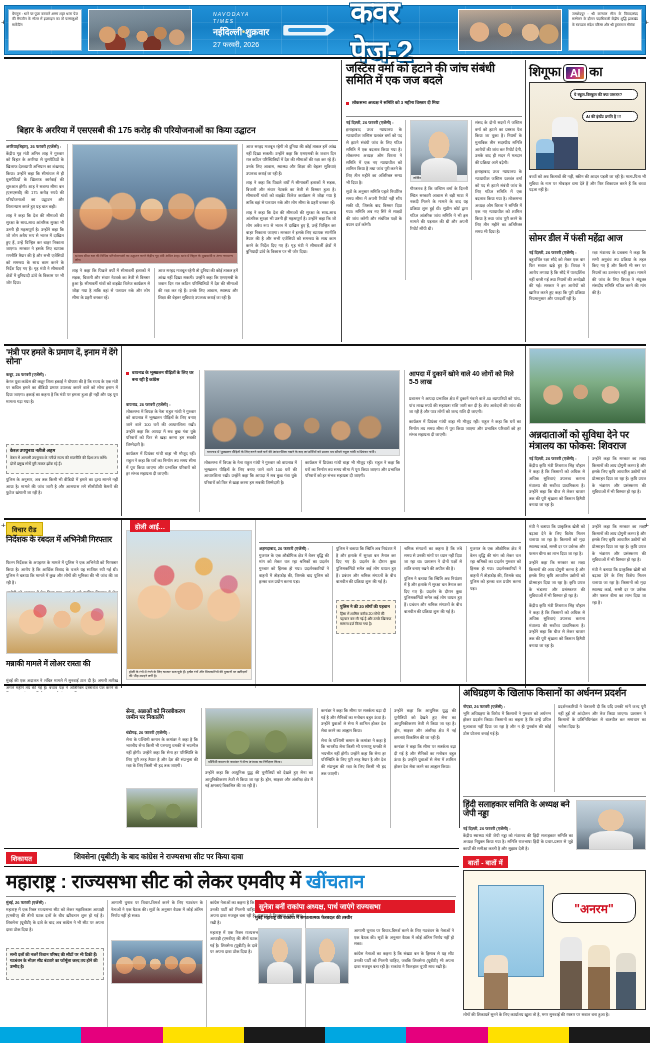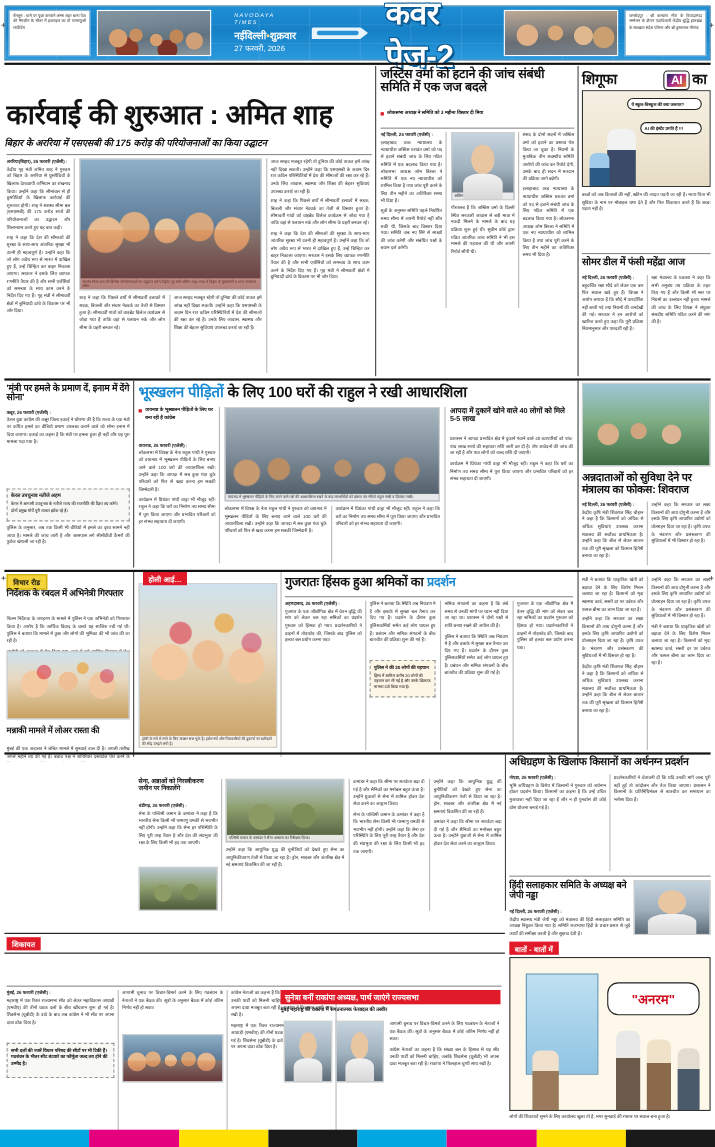--- a/index.html
+++ b/index.html
@@ -188,21 +188,21 @@
   }
   .quotebox .q { font-size:4.6px; font-weight:700; line-height:1.4; color:#111; }
 
   .cartoon-box { position:absolute; border:1px solid #333; background:#fdfdf6; overflow:hidden; }
   .cartoon-title {
     position:absolute; font-weight:900; font-size:13px; color:#111; letter-spacing:-0.4px;
   }
   .ai-chip {
     display:inline-block; background:linear-gradient(135deg,#1b2a6b,#b02a8a,#e08020);
     color:#fff; font-weight:900; font-size:11px; padding:0 4px; border:2px solid #fff;
-    outline:1px solid #222; border-radius:3px; vertical-align:middle;margin-left:40px;
+    outline:1px solid #222; border-radius:3px; vertical-align:middle;
   }
   .bubble {
     position:absolute; background:#fff; border:1px solid #222; border-radius:8px;
     font-size:4px; line-height:1.35; padding:2px 3px; color:#111; font-weight:700;
   }
 
   .bottom-cmyk { position:absolute; left:0; bottom:0; width:650px; height:16px; display:flex; }
   .bottom-cmyk span { flex:1; }
 
   .crop-mark { position:absolute; color:#333; font-size:8px; }
@@ -238,22 +238,21 @@
       <div class="mh-title">कवर पेज-2</div>
     </div>
     <div class="mh-photo group"></div>
     <div class="mh-sidebox">
       <p>जमशेदपुर : श्री कल्याण मीरा के विवादास्पद सम्मेलन के दौरान पदाधिकारी केंद्रीय शुद्धि झारखंड के स्वच्छता संदेश परिसर और श्री हुस्तलाल मीरांक</p>
     </div>
   </div>
 
   <div class="rule" style="position:absolute;left:4px;top:57px;width:642px;height:2px;"></div>
 
-  <div class="hl" style="position:absolute;left:6px;top:92px;width:330px;font-size:25px;">कार्रवाई की शुरुआत : अमित शाह</div>
-  <div class="sub" style="position:absolute;left:4px;top:126px;width:332px;font-size:8.4px;font-style:italic;">बिहार के अररिया में एसएसबी की 175 करोड़ की परियोजनाओं का किया उद्घाटन</div>
+  <div class="sub" style="position:absolute;left:17px;top:126px;width:332px;font-size:8.4px;">बिहार के अररिया में एसएसबी की 175 करोड़ की परियोजनाओं का किया उद्घाटन</div>
   <div class="hline" style="left:6px;top:140px;width:332px;"></div>
 
   <div class="body-col" style="left:6px;top:144px;width:58px;height:195px;">
     <p class="lead"><span class="dateline">अररिया(बिहार), 26 फरवरी (एजेंसी) :</span></p>
     <p>केंद्रीय गृह मंत्री अमित शाह ने गुरुवार को बिहार के अररिया से घुसपैठियों के खिलाफ देशव्यापी अभियान का शंखनाद किया। उन्होंने कहा कि सीमांचल से ही घुसपैठियों के खिलाफ कार्रवाई की शुरुआत होगी। शाह ने सशस्त्र सीमा बल (एसएसबी) की 175 करोड़ रुपये की परियोजनाओं का उद्घाटन और शिलान्यास करते हुए यह बात कही।</p>
     <p style="margin-top:3px">शाह ने कहा कि देश की सीमाओं की सुरक्षा के साथ-साथ आंतरिक सुरक्षा भी उतनी ही महत्वपूर्ण है। उन्होंने कहा कि जो लोग अवैध रूप से भारत में दाखिल हुए हैं, उन्हें चिन्हित कर बाहर निकाला जाएगा। सरकार ने इसके लिए व्यापक रणनीति तैयार की है और सभी एजेंसियों को समन्वय के साथ काम करने के निर्देश दिए गए हैं। गृह मंत्री ने सीमावर्ती क्षेत्रों में बुनियादी ढांचे के विकास पर भी जोर दिया।</p>
   </div>
   <div class="vline" style="left:67px;top:144px;height:195px;"></div>
 
   <div class="photo ph-polit" style="left:72px;top:144px;width:166px;height:120px;">
@@ -339,23 +338,20 @@
   <div class="quotebox" style="left:6px;top:444px;width:112px;height:30px;">
     <div class="q">केरल उपचुनाव नतीजे अहम</div>
     <div style="font-size:3.7px;line-height:1.5;margin-top:2px;">केरल में आगामी उपचुनाव के नतीजे राज्य की राजनीति की दिशा तय करेंगे। दोनों प्रमुख मोर्चे पूरी ताकत झोंक रहे हैं।</div>
   </div>
   <div class="body-col" style="left:6px;top:477px;width:112px;height:38px;">
     <p>पुलिस के अनुसार, अब तक किसी भी वीडियो में हमले का दृश्य सामने नहीं आया है। मामले की जांच जारी है और आसपास लगे सीसीटीवी कैमरों की फुटेज खंगाली जा रही है।</p>
   </div>
 
   <div class="vline" style="left:121px;top:346px;height:170px;background:#444;"></div>
 
-  <div class="hl" style="position:absolute;left:126px;top:350px;width:395px;font-size:13.5px;">
-    <span class="blue">भूस्खलन पीड़ितों</span><span> के लिए 100 घरों की राहुल ने रखी आधारशिला</span>
-  </div>
   <ul class="bullets" style="left:126px;top:370px;width:70px;">
     <li>वायनाड के भूस्खलन पीड़ितों के लिए घर बना रही है कांग्रेस</li>
   </ul>
   <div class="body-col" style="left:126px;top:402px;width:70px;height:110px;">
     <p class="lead"><span class="dateline">वायनाड, 26 फरवरी (एजेंसी) :</span></p>
     <p>लोकसभा में विपक्ष के नेता राहुल गांधी ने गुरुवार को वायनाड में भूस्खलन पीड़ितों के लिए बनाए जाने वाले 100 घरों की आधारशिला रखी। उन्होंने कहा कि आपदा में सब कुछ गंवा चुके परिवारों को फिर से खड़ा करना हम सबकी जिम्मेदारी है।</p>
     <p style="margin-top:3px">कार्यक्रम में प्रियंका गांधी वाड्रा भी मौजूद रहीं। राहुल ने कहा कि घरों का निर्माण तय समय सीमा में पूरा किया जाएगा और प्रभावित परिवारों को हर संभव सहायता दी जाएगी।</p>
   </div>
   <div class="vline" style="left:199px;top:370px;height:142px;"></div>
   <div class="photo ph-crowd" style="left:204px;top:370px;width:196px;height:86px;">
@@ -403,23 +399,20 @@
 
   <div class="vline" style="left:121px;top:520px;height:168px;background:#444;"></div>
 
   <div class="photo ph-holi" style="left:126px;top:530px;width:126px;height:150px;">
     <div class="cap">होली के रंगों में रंगने के लिए बाजार सज चुके हैं। हर्बल रंगों और पिचकारियों की दुकानों पर खरीदारों की भीड़ उमड़ने लगी है।</div>
   </div>
   <div class="kicker" style="left:130px;top:520px;z-index:5;">होली आई...</div>
 
   <div class="vline" style="left:255px;top:520px;height:168px;"></div>
 
-  <div class="hl" style="position:absolute;left:259px;top:524px;width:262px;font-size:11.5px;">
-    <span>गुजरातः हिंसक हुआ श्रमिकों का </span><span class="blue">प्रदर्शन</span>
-  </div>
   <div class="hline" style="left:259px;top:542px;width:262px;"></div>
   <div class="body-col" style="left:259px;top:546px;width:70px;height:136px;">
     <p class="lead"><span class="dateline">अहमदाबाद, 26 फरवरी (एजेंसी) :</span></p>
     <p>गुजरात के एक औद्योगिक क्षेत्र में वेतन वृद्धि की मांग को लेकर चल रहा श्रमिकों का प्रदर्शन गुरुवार को हिंसक हो गया। प्रदर्शनकारियों ने वाहनों में तोड़फोड़ की, जिसके बाद पुलिस को हल्का बल प्रयोग करना पड़ा।</p>
   </div>
   <div class="vline" style="left:332px;top:546px;height:136px;"></div>
   <div class="body-col" style="left:336px;top:546px;width:60px;height:136px;">
     <p>पुलिस ने बताया कि स्थिति अब नियंत्रण में है और इलाके में सुरक्षा बल तैनात कर दिए गए हैं। प्रदर्शन के दौरान कुछ पुलिसकर्मियों समेत कई लोग घायल हुए हैं। प्रबंधन और श्रमिक संगठनों के बीच बातचीत की प्रक्रिया शुरू की गई है।</p>
   </div>
   <div class="quotebox" style="left:336px;top:600px;width:60px;height:34px;background:#fdf6e6;">
@@ -503,22 +496,26 @@
     <div style="position:absolute;left:124px;bottom:0;width:22px;height:64px;background:linear-gradient(180deg,#efe2c8 0 34%,#8a6a4a 34% 100%);border-radius:7px 7px 0 0;"></div>
     <div style="position:absolute;left:152px;bottom:0;width:20px;height:56px;background:linear-gradient(180deg,#e2ddd0 0 34%,#4a5a6a 34% 100%);border-radius:7px 7px 0 0;"></div>
     <div style="position:absolute;left:20px;bottom:0;width:24px;height:54px;background:linear-gradient(180deg,#f0e0cc 0 34%,#9a7a5a 34% 100%);border-radius:7px 7px 0 0;"></div>
   </div>
   <div class="body-col" style="left:463px;top:1012px;width:183px;height:16px;">
     <p>लोगों की शिकायतें सुनने के लिए कार्यालय खुला तो है, मगर सुनवाई की रफ्तार पर सवाल बना हुआ है।</p>
   </div>
 
   <div class="rule" style="position:absolute;left:4px;top:848px;width:455px;height:1px;"></div>
   <div class="kicker" style="left:6px;top:852px;">शिकायत</div>
+  <div class="sub" style="position:absolute;left:74px;top:853px;width:380px;font-size:7.4px;">शिवसेना (यूबीटी) के बाद कांग्रेस ने राज्यसभा सीट पर किया दावा</div>
   <div class="rule" style="position:absolute;left:4px;top:866px;width:455px;height:1px;"></div>
 
+  <div class="hl" style="position:absolute;left:6px;top:872px;width:450px;font-size:19px;">
+    <span>महाराष्ट्र : राज्यसभा सीट को लेकर एमवीए में </span><span class="blue">खींचतान</span>
+  </div>
   <div class="hline" style="left:6px;top:896px;width:450px;"></div>
 
   <div class="body-col" style="left:6px;top:900px;width:98px;height:128px;">
     <p class="lead"><span class="dateline">मुंबई, 26 फरवरी (एजेंसी) :</span></p>
     <p>महाराष्ट्र में एक रिक्त राज्यसभा सीट को लेकर महाविकास आघाड़ी (एमवीए) की तीनों घटक दलों के बीच खींचतान शुरू हो गई है। शिवसेना (यूबीटी) के दावे के बाद अब कांग्रेस ने भी सीट पर अपना दावा ठोक दिया है।</p>
   </div>
   <div class="quotebox" style="left:6px;top:948px;width:98px;height:32px;">
     <div class="q" style="font-size:4.2px;">सभी दलों की नजरें विधान परिषद की सीटों पर भी टिकी हैं। गठबंधन के भीतर सीट बंटवारे का फॉर्मूला जल्द तय होने की उम्मीद है।</div>
   </div>
   <div class="vline" style="left:107px;top:900px;height:128px;"></div>

